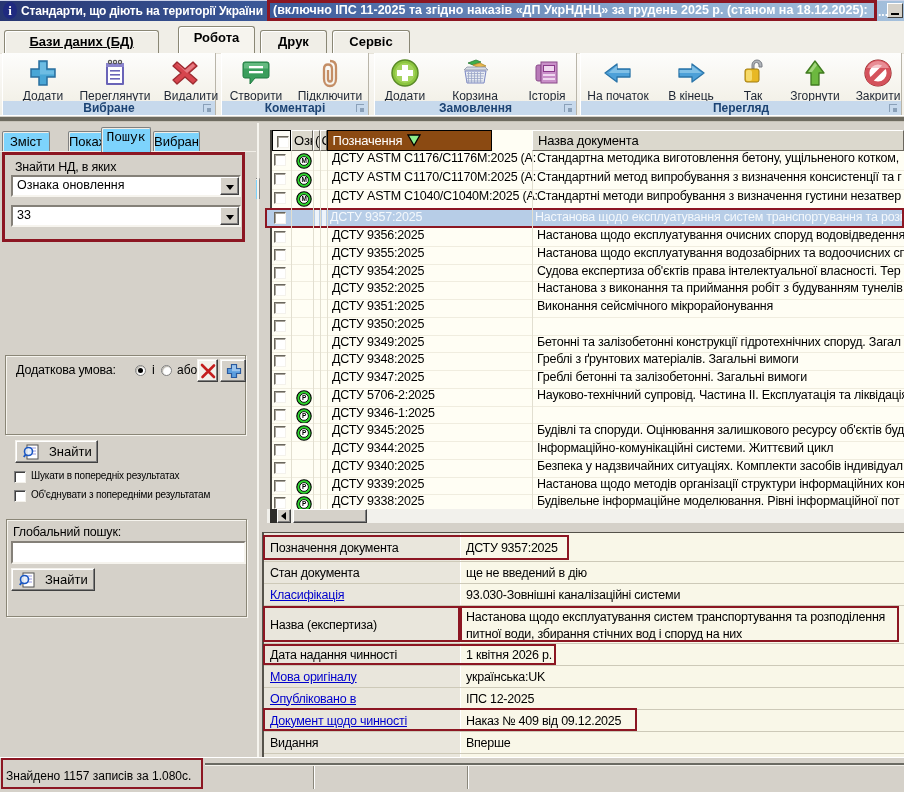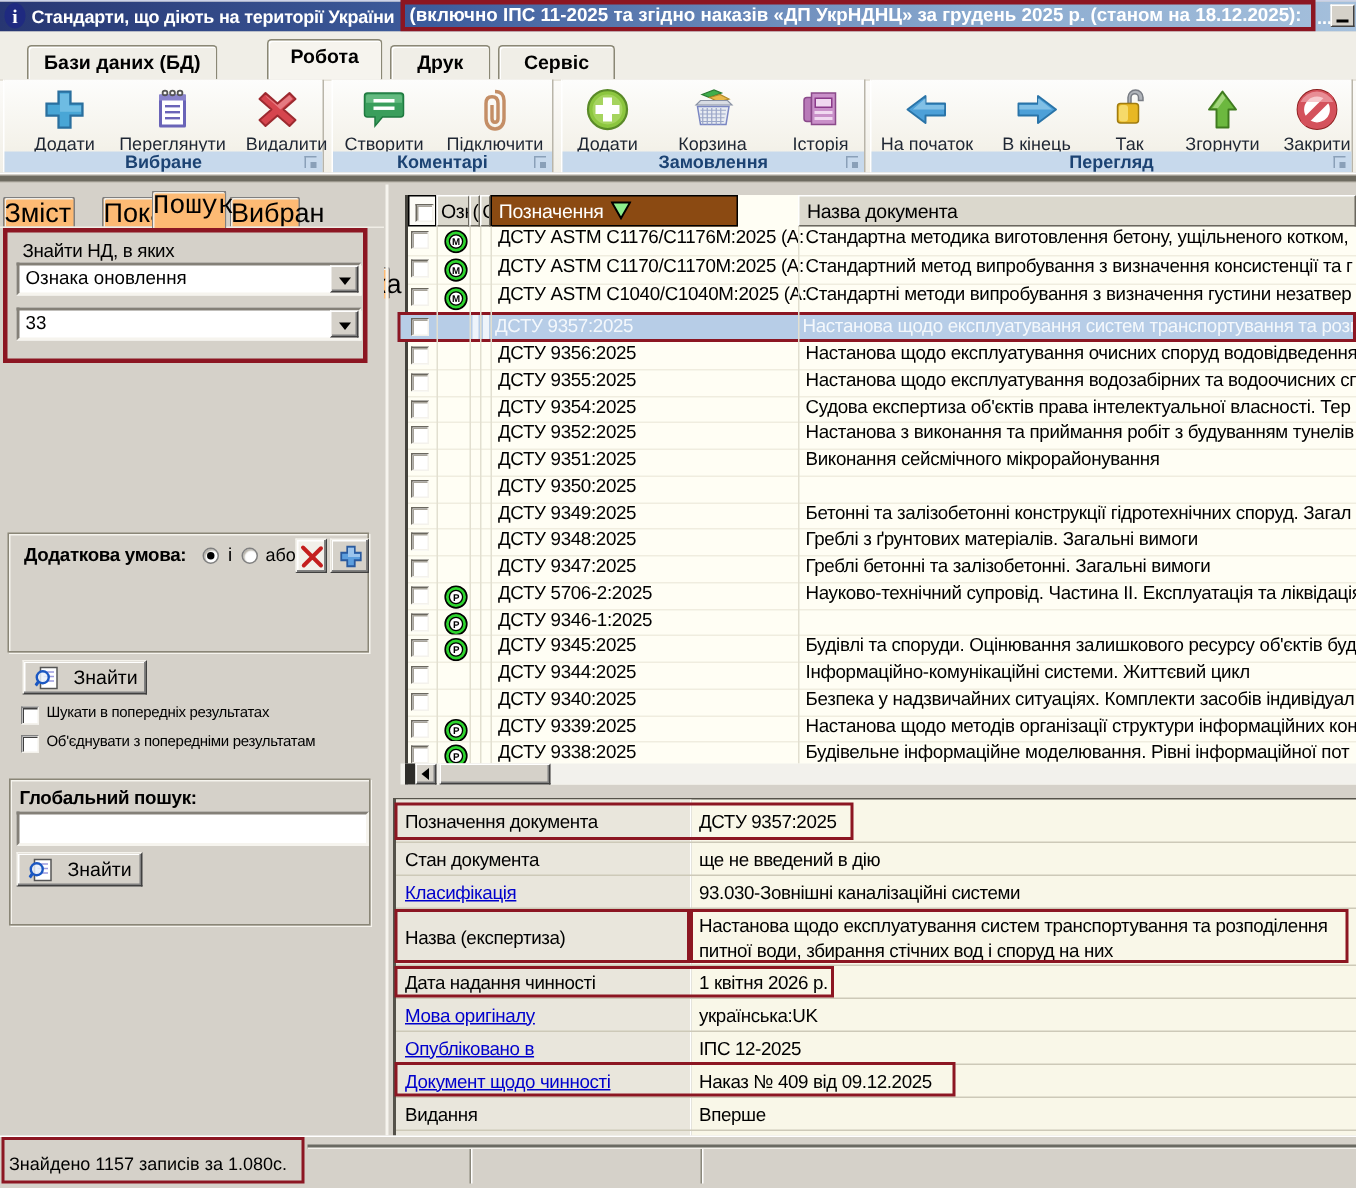--- a/index.html
+++ b/index.html
@@ -37,38 +37,38 @@
   border-left:1px solid #8aa0b8; border-top:1px solid #8aa0b8; }
 .launch:after { content:""; position:absolute; right:0px; bottom:0px; width:4px; height:4px; background:#8aa0b8; }
 .ricon { position:absolute; top:4px; width:32px; height:32px; }
 .rlabel { position:absolute; top:36px; height:13px; font-size:12px; color:#1e2633; text-align:center; white-space:nowrap; }
 
 #ribbon-sep { left:0; top:115px; width:904px; height:7px; background:#d5d1c9;
   border-top:1px solid #fff; }
 #ribbon-sep div { height:5px; margin-top:1px; background:#6e6b60; border-bottom:1px solid #c6c2b8;}
 
 
-.ltab { position:absolute; top:131px; height:21px; background:#fdba74; border:1px solid #808080;
+.ltab { position:absolute; top:131px; height:21px; background:#7dd3fc; border:1px solid #808080;
   border-bottom:none; border-radius:2px 2px 0 0; box-shadow:inset 1px 1px 0 #f0ede6;
-  font-size:18px; text-align:left; line-height:20px; color:#000; }
+  font-size:13px; text-align:center; line-height:20px; color:#000; }
 .ltab.active { top:127px; height:25px; z-index:3;font-family:Liberation Mono, monospace; }
 #lpanel { left:0; top:151px; width:256px; height:606px; background:#d5d1c9;
   border-top:1px solid #f0ede6; }
 
 #srchbox { left:2px; top:152px; width:243px; height:90px; border:3px solid #8c1622; }
 .combo { position:absolute; left:11px; width:230px; height:22px; background:#fff;
   border-top:2px solid #848078; border-left:2px solid #848078; border-right:2px solid #f6f4ee; border-bottom:2px solid #f6f4ee;
   font-size:12.5px; line-height:17px; padding-left:4px; color:#000; }
 .combo .btn { position:absolute; right:0; top:0; width:19px; height:18px; background:#d5d1c9;
   border-top:1px solid #fff; border-left:1px solid #fff; border-right:1px solid #404040; border-bottom:1px solid #404040;
   box-shadow:inset -1px -1px 0 #808080; }
 .combo .btn:after { content:""; position:absolute; left:5px; top:7px; border:4px solid transparent; border-top:5px solid #000; }
 
 .gbox { position:absolute; border:1px solid #8a8677; box-shadow:inset 1px 1px 0 #f6f4ee, 1px 1px 0 #f6f4ee; }
-.glabel { position:absolute; font-size:12.5px; letter-spacing:-0.2px;font-weight:bold; }
+.glabel { position:absolute; font-size:12.5px; letter-spacing:-0.2px; }
 
 .radio { position:absolute; width:11px; height:11px; border-radius:50%; background:#fff;
   border:1px solid #808080; box-shadow:inset 1px 1px 1px #b8b4aa; }
 .radio.sel:after { content:""; position:absolute; left:2px; top:2px; width:5px; height:5px; border-radius:50%; background:#000; }
 
 .cbtn { position:absolute; background:#d5d1c9;
   border-top:1px solid #f4f2ec; border-left:1px solid #f4f2ec; border-right:1px solid #404040; border-bottom:1px solid #404040;
   box-shadow:inset -1px -1px 0 #808080, inset 1px 1px 0 #fff; font-size:13px; }
 .checkbox { position:absolute; width:12px; height:12px; background:#fff;
   border-top:1px solid #808080; border-left:1px solid #808080; border-right:1px solid #f4f2ec; border-bottom:1px solid #f4f2ec;
@@ -122,21 +122,21 @@
 <div class="abs" id="titlebar"></div>
 <div class="abs" id="tb-icon">i</div>
 <div class="abs" id="tb-text">Стандарти, що діють на території України</div>
 <div class="abs" id="tb-redbox">(включно ІПС 11-2025  та згідно наказів «ДП УкрНДНЦ» за  грудень 2025 р. (станом  на  18.12.2025):</div>
 <div class="abs" id="tb-dots">...</div>
 <div class="abs" id="tb-min">
     <div></div>
   </div>
 
 <div class="abs" id="tabstrip"></div>
-<div class="rtab" style="left:18px; width:127px;">Бази даних (БД)</div>
+<div class="rtab" style="left:4px; width:155px;text-decoration:underline;">Бази даних (БД)</div>
 <div class="rtab active" style="left:178px; width:77px;">Робота</div>
 <div class="rtab" style="left:260px; width:67px;">Друк</div>
 <div class="rtab" style="left:332px; width:78px;">Сервіс</div>
 
 <div class="abs" id="ribbon"></div>
 
 <div id="groups">
     <div class="rgroup" style="left:2px; width:214px;">
       <div class="ricon" style="left:24px;"><svg width="32" height="32" viewBox="0 0 32 32">
           <path d="M12 4h8v8h8v8h-8v8h-8v-8H4v-8h8z" fill="#49a6d6" stroke="#2a6f9e" stroke-width="1.5"></path>

